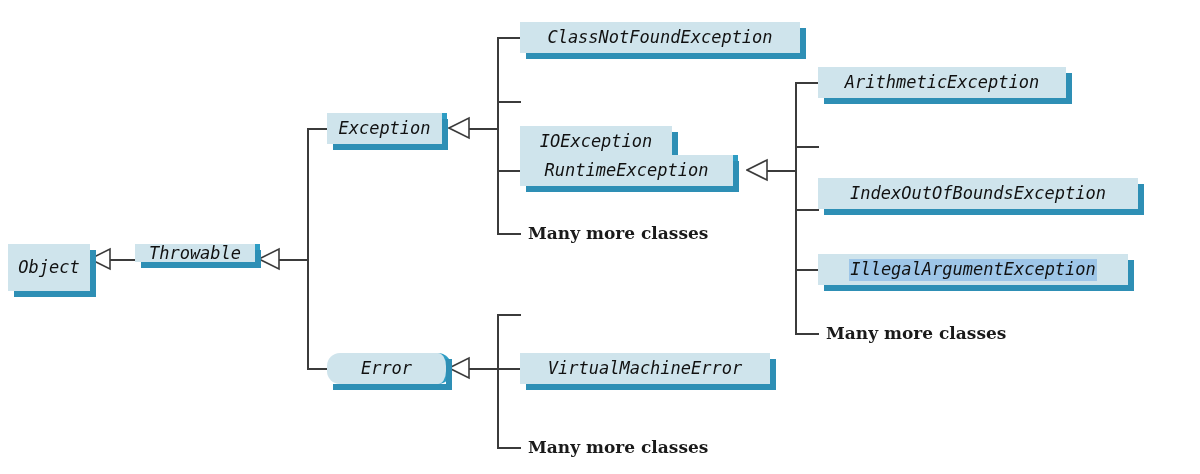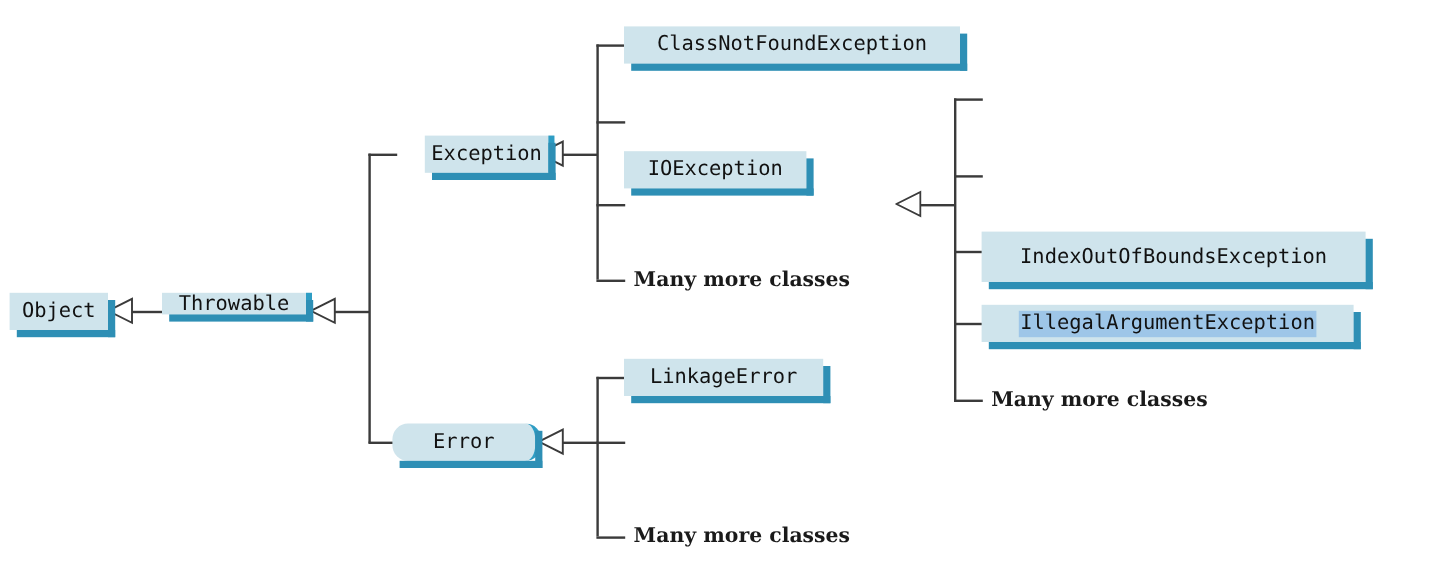--- a/index.html
+++ b/index.html
@@ -24,20 +24,21 @@
     color: #111111;
     font-family: "DejaVu Sans Mono", "Liberation Mono", monospace;
     font-size: 17px;
     line-height: 1;
     letter-spacing: 0px;
     display: flex;
     align-items: center;
     justify-content: center;
     white-space: nowrap;
     z-index: 4;
+    font-style: italic;
   }
   
   .node::after {
     content: "";
     position: absolute;
     left: 6px;
     right: -6px;
     bottom: -6px;
     height: 6px;
     background: #2e8fb5;
@@ -146,43 +147,45 @@
       <polygon points="1,12 21,2 21,22" fill="#ffffff" stroke="#3b3b3b" stroke-width="1.6" stroke-linejoin="miter"></polygon>
     </svg>
   </div>
 
   <div class="arrow" style="left:448px; top:356px;">
     <svg width="22" height="24" viewBox="0 0 22 24">
       <polygon points="1,12 21,2 21,22" fill="#ffffff" stroke="#3b3b3b" stroke-width="1.6" stroke-linejoin="miter"></polygon>
     </svg>
   </div>
 
-  <div class="node" style="left:8px; top:244px; width:82px; height:31px;">Object</div>
+  <div class="node" style="left:8px; top:244px; width:82px; height:47px;">Object</div>
 
   <div class="node banded" style="left:135px; top:244px; width:125px; height:18px;">Throwable</div>
 
-  <div class="node banded" style="left:327px; top:113px; width:108px; height:31px;margin-left:27px;">Exception</div>
+  <div class="node banded" style="left:327px; top:113px; width:120px; height:31px;">Exception</div>
 
   <div class="node banded" style="left:327px; top:353px; width:124px; height:31px;border-radius:13px;">Error</div>
 
   <div class="node" style="left:520px; top:22px; width:280px; height:31px;">ClassNotFoundException</div>
 
   <div class="node" style="left:520px; top:86px; width:152px; height:31px;margin-top:40px;">IOException</div>
 
+  <div class="node banded" style="left:520px; top:155px; width:218px; height:31px;">RuntimeException</div>
+
+  <div class="node" style="left:818px; top:67px; width:248px; height:31px;">ArithmeticException</div>
 
 
-
-  <div class="node" style="left:818px; top:193px; width:320px; height:42px;">IndexOutOfBoundsException</div>
+  <div class="node" style="left:818px; top:178px; width:320px; height:31px;">IndexOutOfBoundsException</div>
 
   <div class="node" style="left:818px; top:254px; width:310px; height:31px;">
     <span class="hl">IllegalArgumentException</span>
   </div>
 
-  <div class="node" style="left:520px; top:299px; width:166px; height:31px;">LinkageError</div>
 
+  <div class="node" style="left:520px; top:353px; width:250px; height:31px;">VirtualMachineError</div>
 
   <div class="leaf-label" style="left:528px; top:225px;">Many more classes</div>
 
   <div class="leaf-label" style="left:826px; top:325px;">Many more classes</div>
 
   <div class="leaf-label" style="left:528px; top:439px;">Many more classes</div>
 
 </div>
 
 </body></html>

